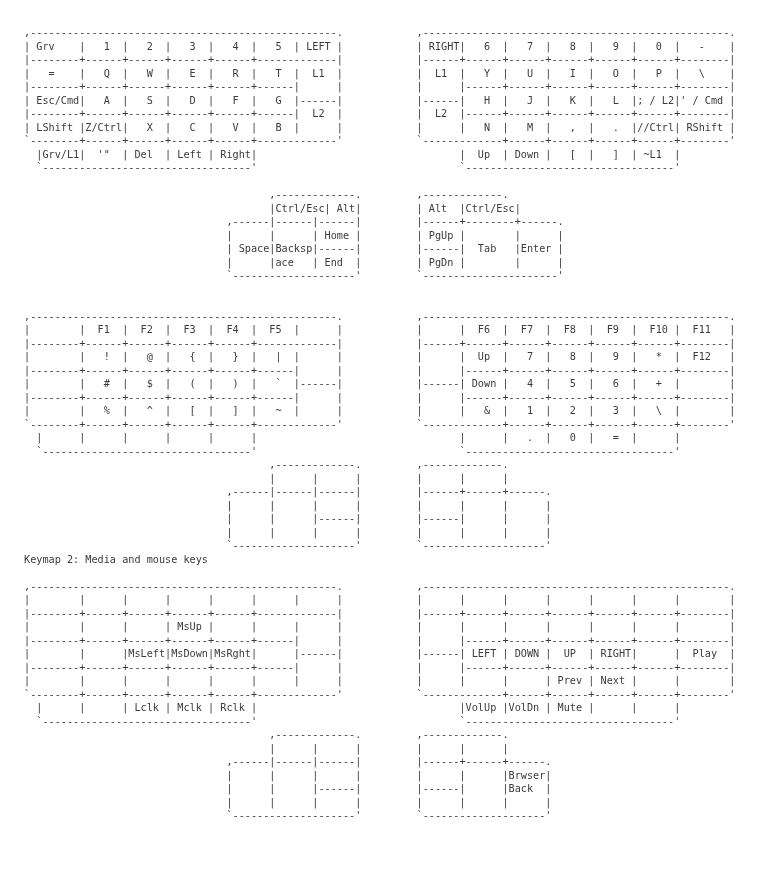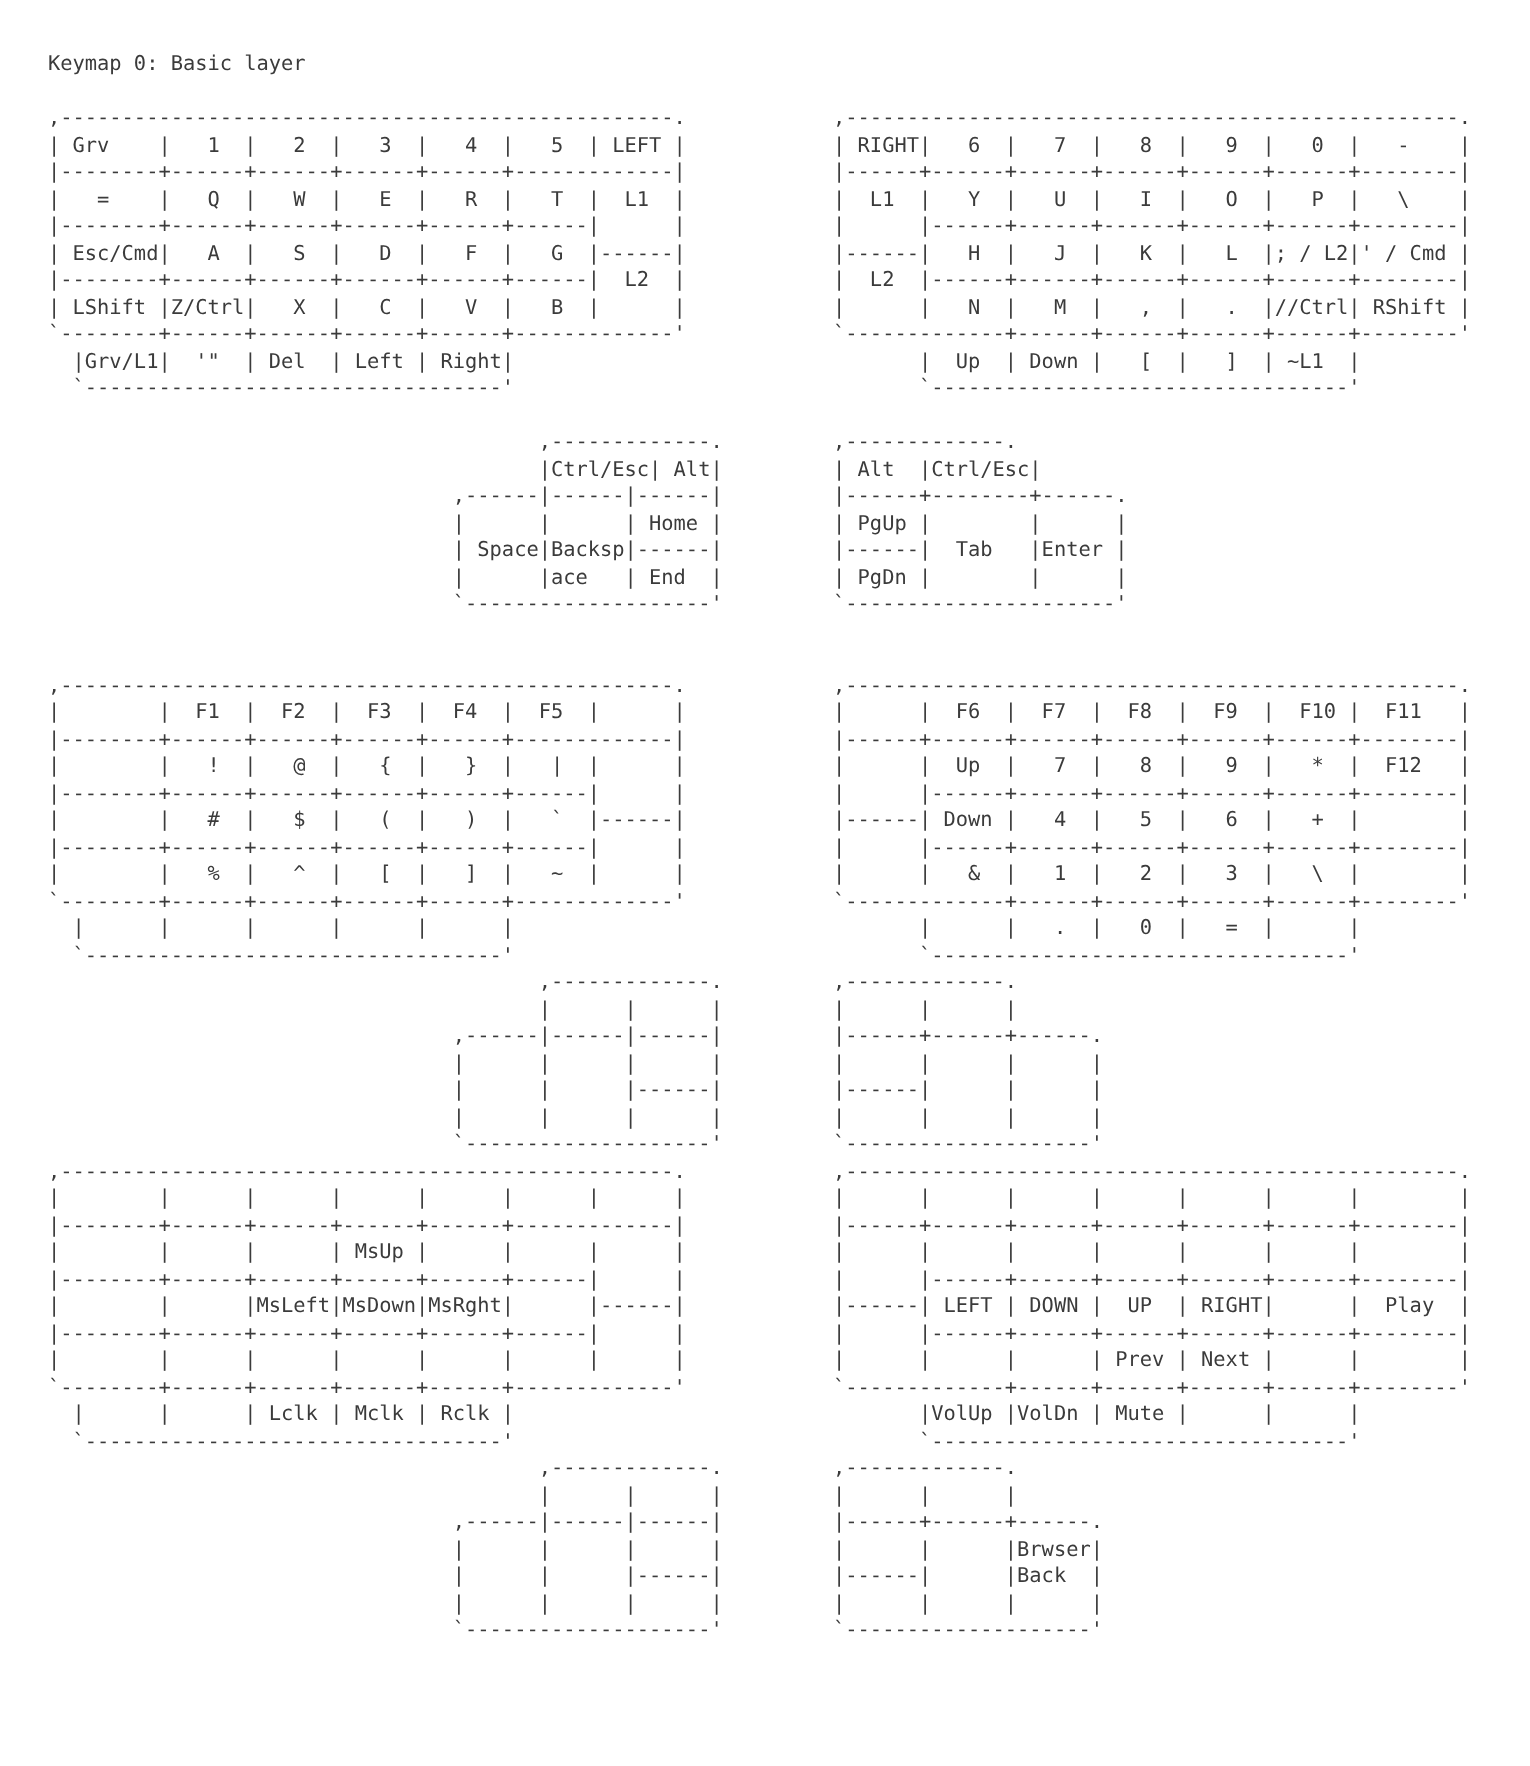--- a/index.html
+++ b/index.html
@@ -31,21 +31,20 @@
   .sec0 .art { margin-bottom: 27px; }
   .sec1 .art { margin-bottom: 0; }
   .sec2 .art { margin-bottom: 0; }
 </style>
 </head>
 <body>
 
 <div class="doc">
 
   <section class="sec sec0">
-    <pre class="heading">Keymap 0: Basic layer</pre>
     <pre class="art">,--------------------------------------------------.            ,--------------------------------------------------.
 | Grv    |   1  |   2  |   3  |   4  |   5  | LEFT |            | RIGHT|   6  |   7  |   8  |   9  |   0  |   -    |
 |--------+------+------+------+------+-------------|            |------+------+------+------+------+------+--------|
 |   =    |   Q  |   W  |   E  |   R  |   T  |  L1  |            |  L1  |   Y  |   U  |   I  |   O  |   P  |   \    |
 |--------+------+------+------+------+------|      |            |      |------+------+------+------+------+--------|
 | Esc/Cmd|   A  |   S  |   D  |   F  |   G  |------|            |------|   H  |   J  |   K  |   L  |; / L2|' / Cmd |
 |--------+------+------+------+------+------|  L2  |            |  L2  |------+------+------+------+------+--------|
 | LShift |Z/Ctrl|   X  |   C  |   V  |   B  |      |            |      |   N  |   M  |   ,  |   .  |//Ctrl| RShift |
 `--------+------+------+------+------+-------------'            `-------------+------+------+------+------+--------'
   |Grv/L1|  '"  | Del  | Left | Right|                                 |  Up  | Down |   [  |   ]  | ~L1  |
@@ -75,20 +74,21 @@
                                         ,-------------.         ,-------------.
                                         |      |      |         |      |      |
                                  ,------|------|------|         |------+------+------.
                                  |      |      |      |         |      |      |      |
                                  |      |      |------|         |------|      |      |
                                  |      |      |      |         |      |      |      |
                                  `--------------------'         `--------------------'</pre>
   </section>
 
   <section class="sec sec2">
+    <pre class="heading">Keymap 2: Media and mouse keys</pre>
     <pre class="art">,--------------------------------------------------.            ,--------------------------------------------------.
 |        |      |      |      |      |      |      |            |      |      |      |      |      |      |        |
 |--------+------+------+------+------+-------------|            |------+------+------+------+------+------+--------|
 |        |      |      | MsUp |      |      |      |            |      |      |      |      |      |      |        |
 |--------+------+------+------+------+------|      |            |      |------+------+------+------+------+--------|
 |        |      |MsLeft|MsDown|MsRght|      |------|            |------| LEFT | DOWN |  UP  | RIGHT|      |  Play  |
 |--------+------+------+------+------+------|      |            |      |------+------+------+------+------+--------|
 |        |      |      |      |      |      |      |            |      |      |      | Prev | Next |      |        |
 `--------+------+------+------+------+-------------'            `-------------+------+------+------+------+--------'
   |      |      | Lclk | Mclk | Rclk |                                 |VolUp |VolDn | Mute |      |      |

